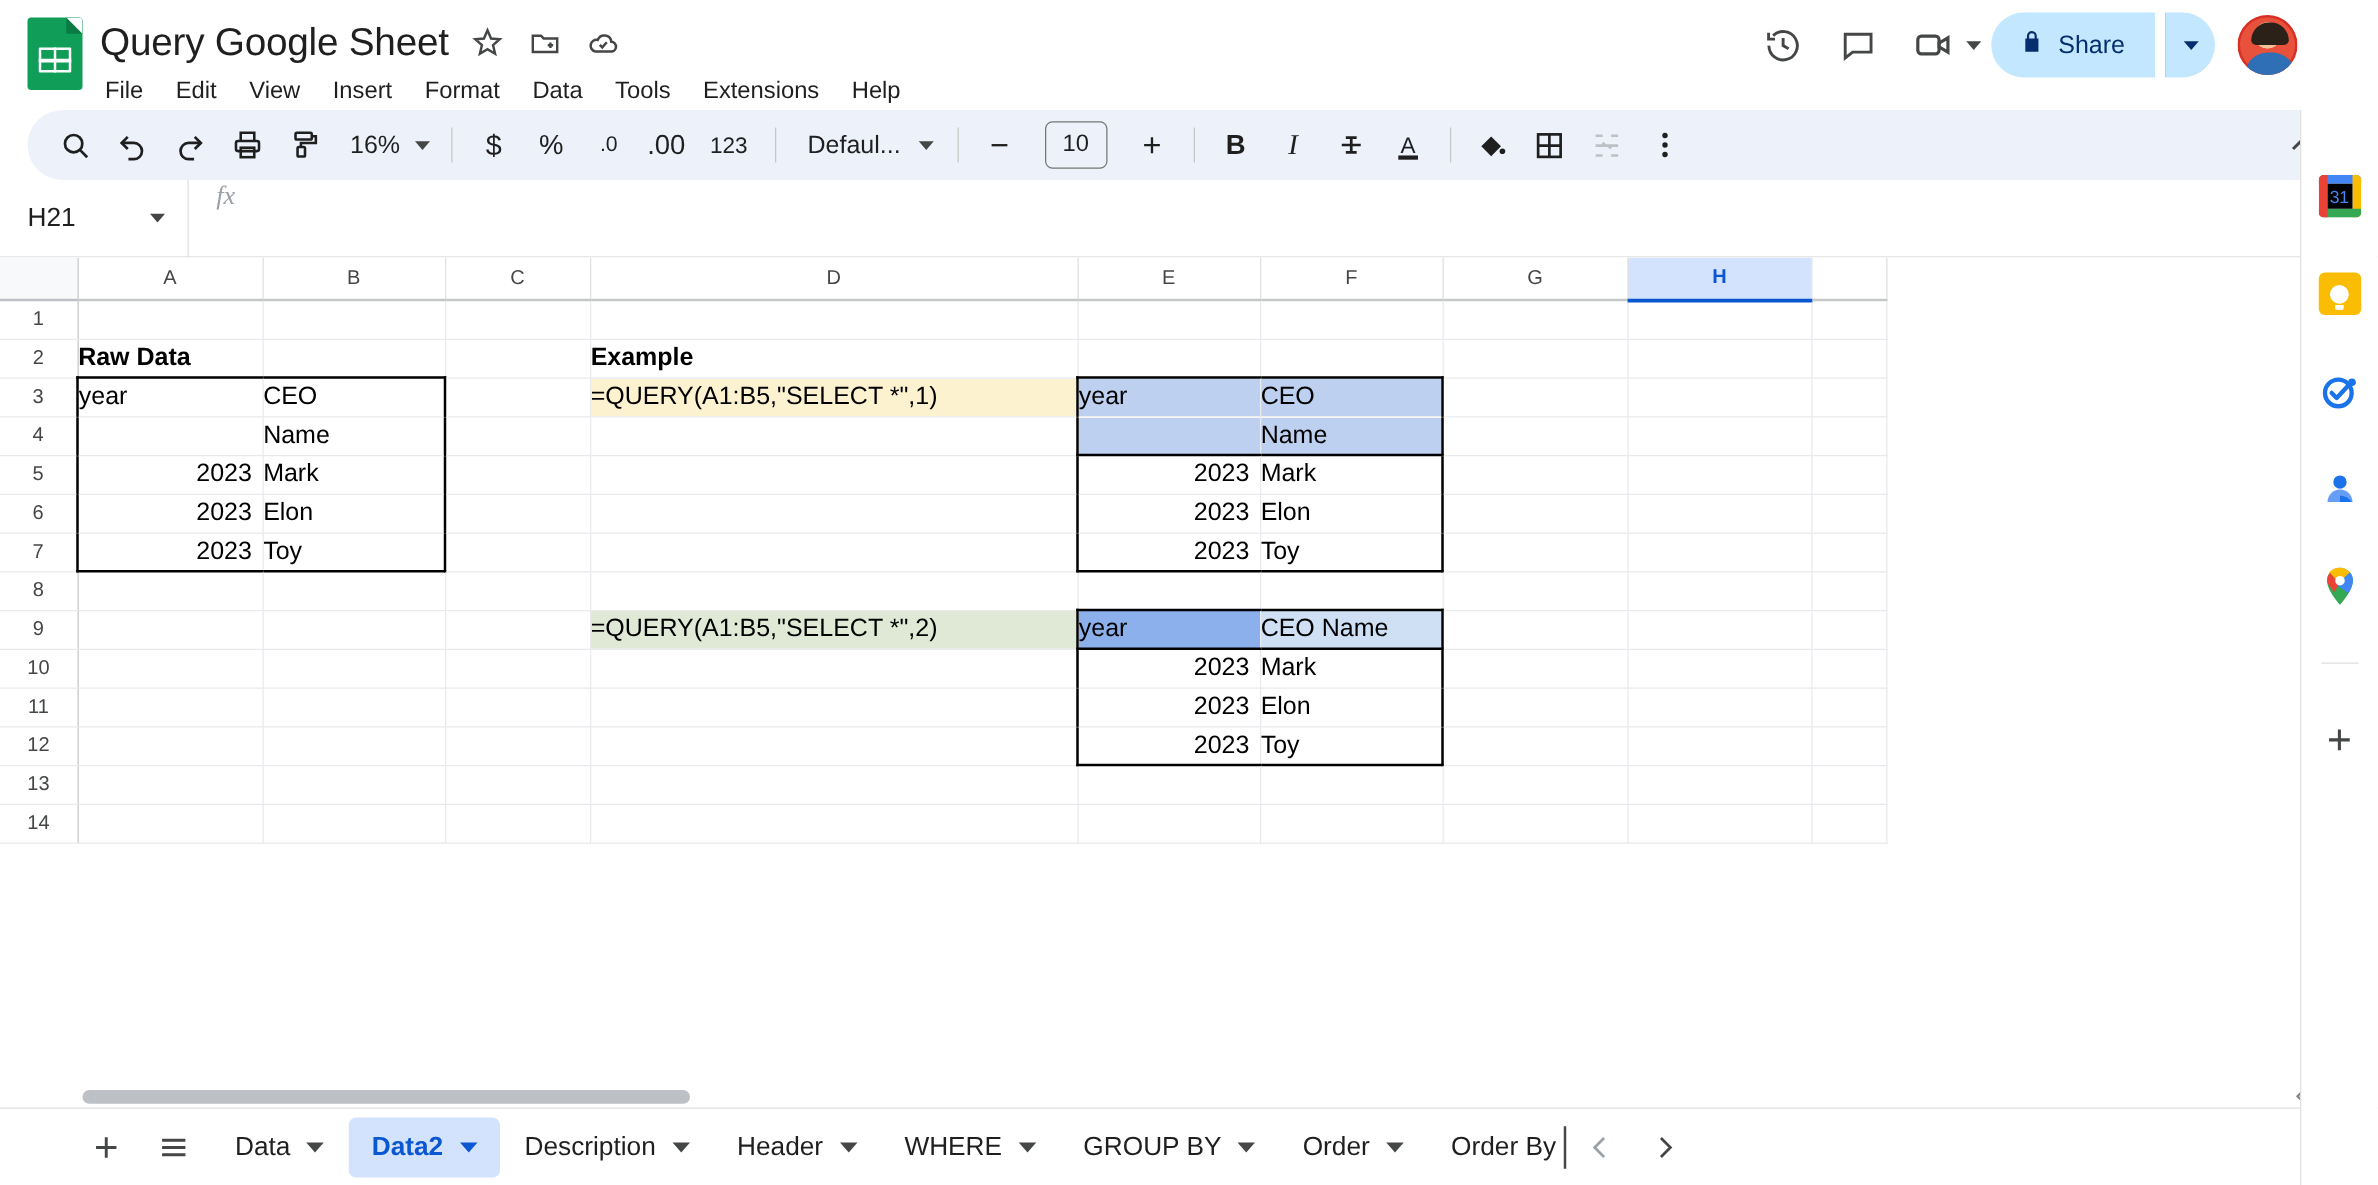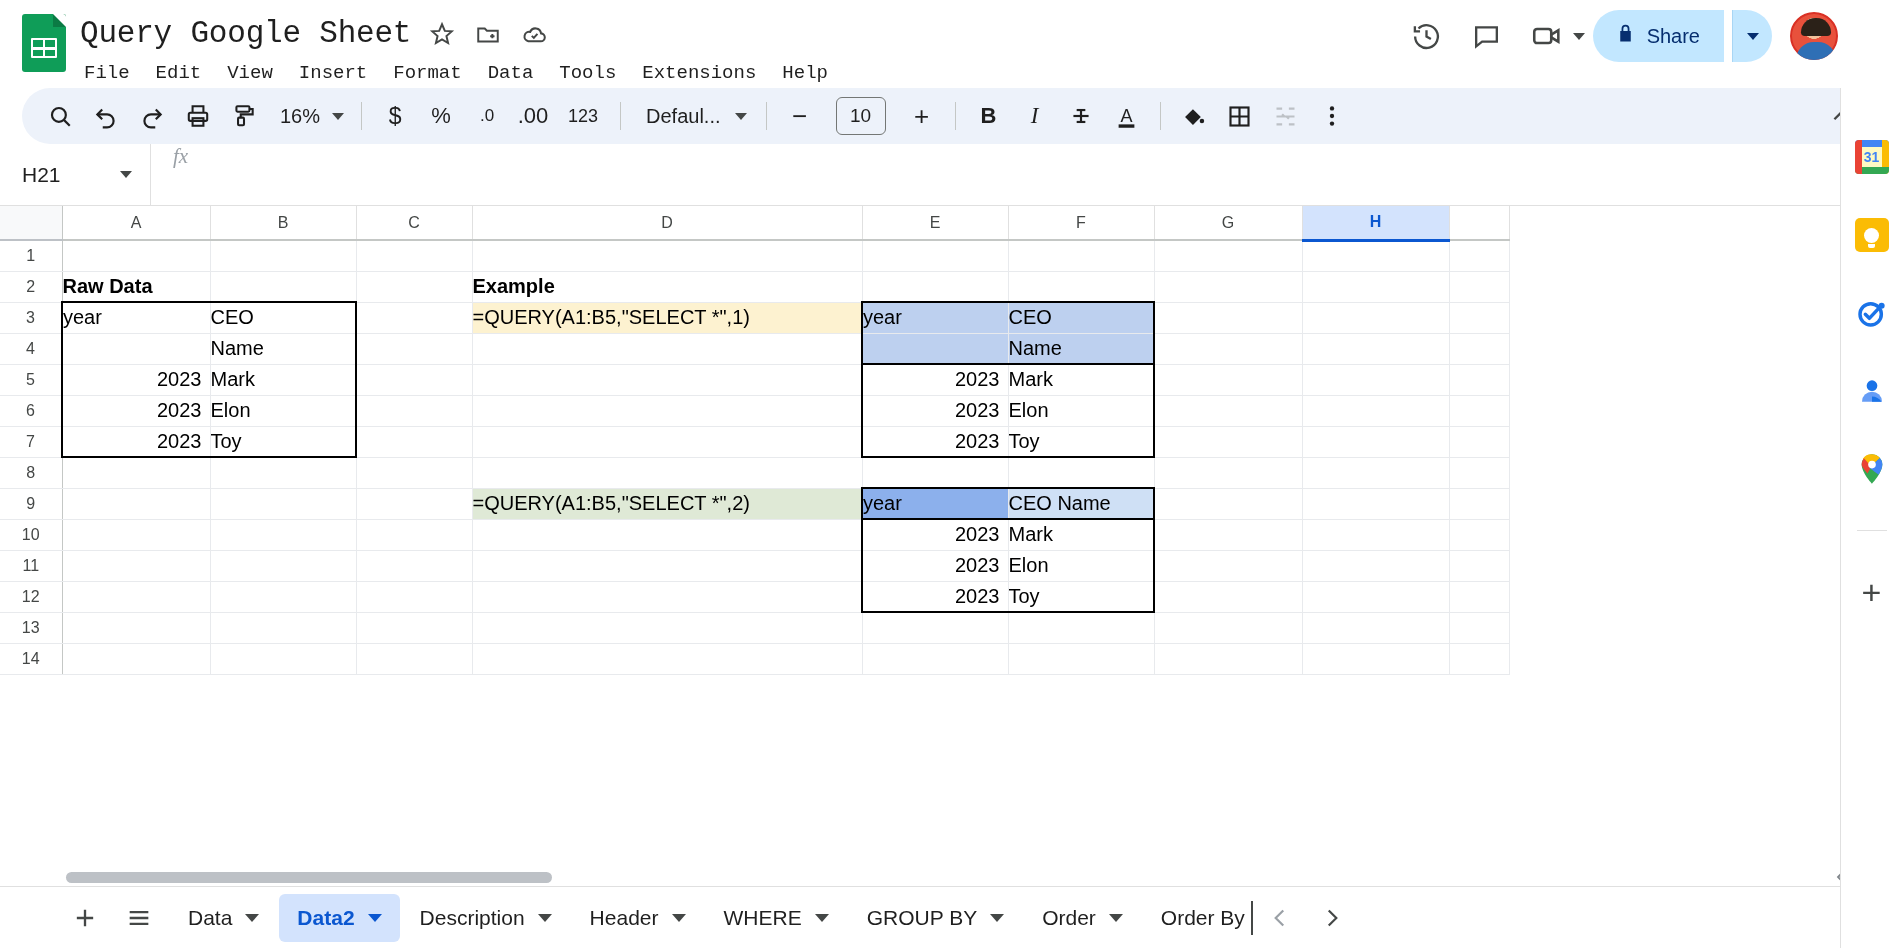--- a/index.html
+++ b/index.html
@@ -23,21 +23,21 @@
     content:""; position:absolute; right:0; top:0; border-width: 0 13px 13px 0;
     border-style: solid; border-color: #ffffff #ffffff #0b7b44 #0b7b44;
   }
   .doc-logo .grid-glyph {
     position:absolute; left:9px; top:24px; width: 26px; height: 20px;
     border: 2.5px solid #ffffff; border-radius: 1px;
   }
   .doc-logo .grid-glyph:before { content:""; position:absolute; left:-2.5px; top: 7px; width: 26px; height: 2.5px; background: #fff; }
   .doc-logo .grid-glyph:after { content:""; position:absolute; left: 9.5px; top:-2.5px; width: 2.5px; height: 20px; background: #fff; }
 
-  .title-block { flex: 0 0 auto; padding-top: 2px; font-family: Liberation Mono, monospace; }
+  .title-block { flex: 0 0 auto; padding-top: 2px; }
   .title-row { display: flex; align-items: center; gap: 16px; height: 44px; }
   .doc-title { font-size: 31px; line-height: 34px; letter-spacing: -0.2px; color: #1f1f1f; white-space: nowrap; }
   .ticon { width: 30px; height: 30px; display:flex; align-items:center; justify-content:center; color:#444746; }
   .ticon svg { display:block; }
   .menubar { display: flex; gap: 26px; padding: 6px 0 0 4px; }
   .menubar span { font-size: 19px; color: #1f1f1f; line-height: 22px; white-space: nowrap; }
 
   .top-right { position:absolute; right: 62px; top: 10px; display:flex; align-items:center; gap: 8px; justify-content: space-between; }
   .rbtn { width: 52px; height: 52px; border-radius: 50%; display:flex; align-items:center; justify-content:center; color:#444746; }
   .cam-wrap { display:flex; align-items:center; gap:0px; }
@@ -142,21 +142,21 @@
   
   .rail { position:absolute; right:0; top: 88px; bottom: 0; width: 62px; background:#fff; border-left:1px solid #e0e0e0;
           display:flex; flex-direction:column; align-items:center; padding-top: 52px; gap: 44px; z-index: 5; }
   .railicon { width: 34px; height: 34px; border-radius: 4px; position:relative; }
   .rail .rdivider { width: 30px; height:1px; background:#e0e0e0; }
   .cal-ico { background:#fff; border-radius:4px; overflow:hidden; box-shadow: 0 0 0 1px #dadce0 inset; position:relative; }
   .cal-ico .cal-top { position:absolute; left:0; top:0; width:100%; height:7px; background:#4285f4; }
   .cal-ico .cal-r { position:absolute; right:0; top:0; width:7px; height:100%; background:#fbbc04; }
   .cal-ico .cal-b { position:absolute; left:0; bottom:0; width:100%; height:7px; background:#34a853; }
   .cal-ico .cal-l { position:absolute; left:0; top:0; width:7px; height:100%; background:#ea4335; }
-  .cal-ico .cal-n { position:absolute; inset:7px; background:#fef9c3; display:flex; align-items:center; justify-content:center; font-size:14px; color:#4285f4; font-weight:bold; }
+  .cal-ico .cal-n { position:absolute; inset:7px; background:#000000; display:flex; align-items:center; justify-content:center; font-size:14px; color:#4285f4; font-weight:normal; }
   .keep-ico { background:#fbbc04; border-radius:5px; display:flex; align-items:center; justify-content:center; }
   .keep-ico .bulb { width:15px; height:15px; background:#fff; border-radius:50%; position:relative; }
   .keep-ico .bulb:after { content:""; position:absolute; left:4px; bottom:-5px; width:7px; height:4px; background:#fff; border-radius:0 0 2px 2px; }
   .tasks-ico { display:flex; align-items:center; justify-content:center; }
   .contacts-ico { display:flex; align-items:center; justify-content:center; }
   .maps-ico { display:flex; align-items:center; justify-content:center; }
   .plus-ico { font-size: 34px; color:#444746; line-height:30px; display:flex;align-items:center;justify-content:center; }
 </style>
 </head>
 <body>

